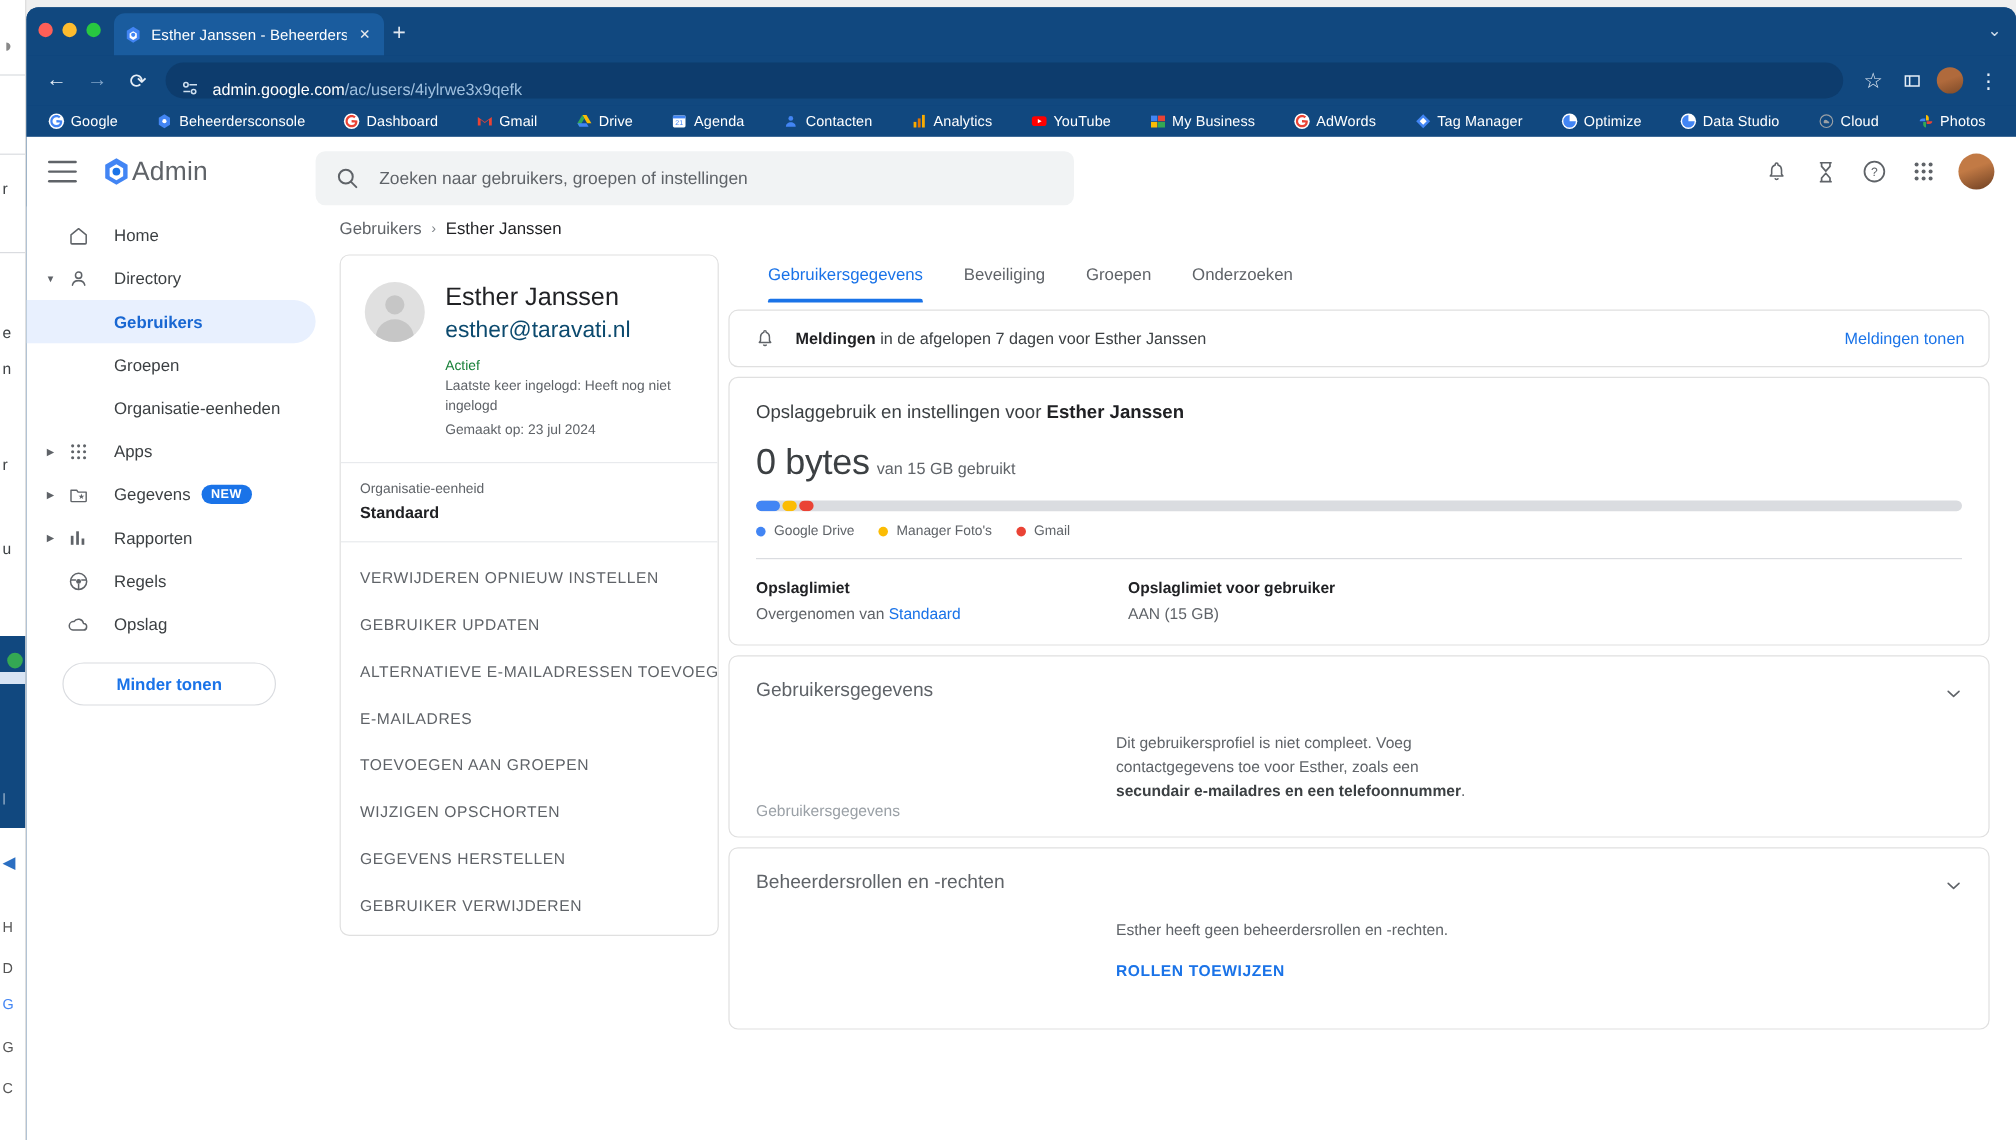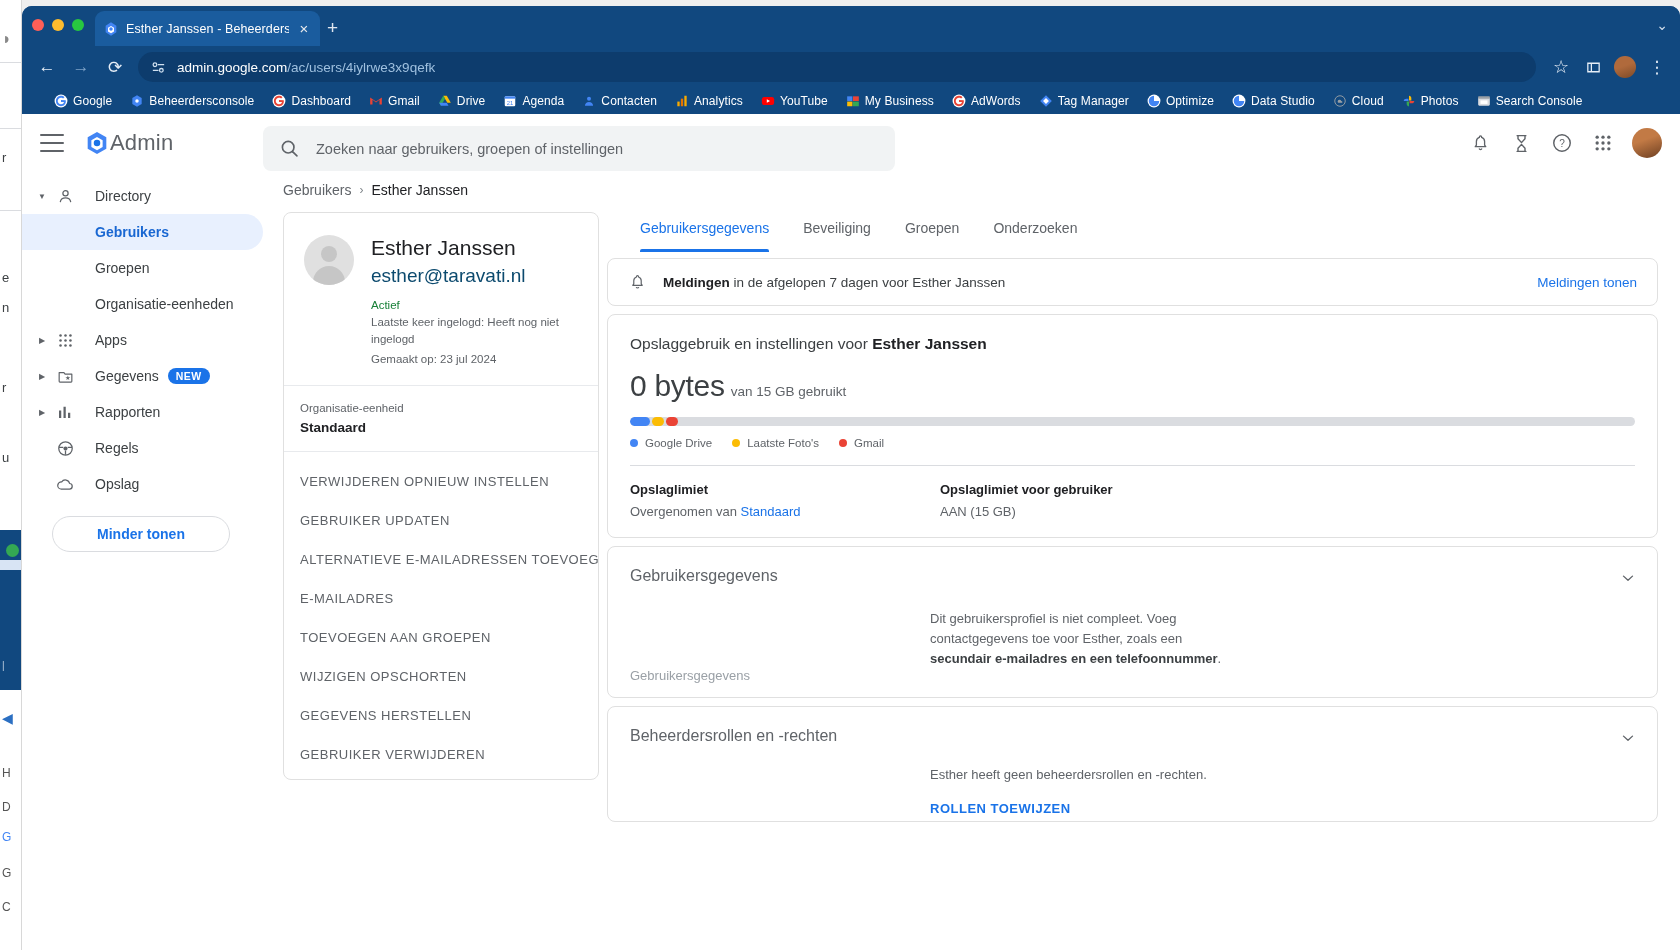--- a/index.html
+++ b/index.html
@@ -64,33 +64,33 @@
   
   #toolbar {
     height: 42px; background:#11487f;
     display:flex; align-items:center; padding: 0 10px; gap: 4px;
   }
   .navbtn { width:30px; height:30px; border-radius:50%; display:flex; align-items:center; justify-content:center; color:#e6eef7; font-size:17px; cursor:pointer; }
   .navbtn.disabled { color:#7fa3c8; }
   #omnibox {
     flex:1; height:30px; margin:0 8px 0 4px;
     background:#0d3c6d; border-radius:15px;
-    display:flex; align-items:center; padding: 0 12px; gap:10px;
+    display:flex; align-items:flex-end; padding: 0 12px; gap:10px;
   }
   .omni-icon { width:17px; height:17px; flex:0 0 17px; }
   .omni-url { font-size:13.5px; color:#fff; white-space:nowrap; overflow:hidden; }
   .omni-url .path { color:#9fc0df; }
   .toolbar-right { display:flex; align-items:center; gap:6px; }
   .ticon { width:26px; height:26px; display:flex; align-items:center; justify-content:center; color:#e6eef7; cursor:pointer; }
   .profilepic { width:22px; height:22px; border-radius:50%; overflow:hidden; display:block;}
 
   
   #bookmarks {
     height: 26px; background:#11487f;
-    display:flex; align-items:center; padding-left:24px; gap:2px;
+    display:flex; align-items:center; padding-left:10px; gap:16px;
     overflow:hidden;
   }
   .bm { display:flex; align-items:center; gap:5px; padding: 2px 8px; border-radius:4px; cursor:pointer; }
   .bm .bmi { width:14px; height:14px; flex:0 0 14px; display:block; }
   .bm .bml { font-size:12px; color:#fff; white-space:nowrap; letter-spacing:.1px;}
 
   
   #page { position:relative; height: 836px; background:#fff; overflow:hidden; }
 
   
@@ -478,20 +478,29 @@
                 <circle cx="19" cy="19" r="2"></circle>
             </svg>
           </div>
           <span class="avatar-img" style="background:linear-gradient(160deg,#c27a45 40%,#6d3f22);"></span>
         </div>
       </div>
 
       <div id="body">
 
         <div id="sidenav">
+          <div class="navitem">
+            <span class="arrow"></span>
+            <span class="navicon">
+              <svg width="19" height="19" viewBox="0 0 24 24">
+                  <path d="M4 11l8-6.5 8 6.5v8.5a1 1 0 01-1 1H5a1 1 0 01-1-1z" fill="none" stroke="#5f6368" stroke-width="1.6" stroke-linejoin="round"></path>
+                </svg>
+            </span>
+            <span class="navlabel">Home</span>
+          </div>
 
           <div class="navitem">
             <span class="arrow">▼</span>
             <span class="navicon">
               <svg width="19" height="19" viewBox="0 0 24 24">
                   <circle cx="12" cy="8" r="3.3" fill="none" stroke="#5f6368" stroke-width="1.6"></circle>
                   <path d="M5.5 18.5c.6-3.2 3.4-4.8 6.5-4.8s5.9 1.6 6.5 4.8" fill="none" stroke="#5f6368" stroke-width="1.6" stroke-linecap="round"></path>
                 </svg>
             </span>
             <span class="navlabel">Directory</span>
@@ -647,21 +656,21 @@
                   <i style="left:22px; width:12px; background:#fbbc04;"></i>
                   <i style="left:36px; width:12px; background:#ea4335;"></i>
                 </div>
                 <div class="legend">
                   <span class="li">
                       <i class="dot" style="background:#4285f4"></i>
                       <span>Google Drive</span>
                     </span>
                   <span class="li">
                       <i class="dot" style="background:#fbbc04"></i>
-                      <span>Laatste Foto's</span>
+                      <span>Manager Foto's</span>
                     </span>
                   <span class="li">
                       <i class="dot" style="background:#ea4335"></i>
                       <span>Gmail</span>
                     </span>
                 </div>
                 <div class="hr"></div>
                 <div class="limitrow">
                   <div class="limitcol">
                     <div class="limit-h">Opslaglimiet</div>
@@ -680,21 +689,21 @@
                   <svg width="18" height="18" viewBox="0 0 24 24">
                       <path d="M6 9.5L12 15l6-5.5" fill="none" stroke="#5f6368" stroke-width="1.8" stroke-linecap="round" stroke-linejoin="round"></path>
                     </svg>
                 </span>
                 <div class="sect-body">
                   <p><span>Dit gebruikersprofiel is niet compleet. Voeg contactgegevens toe voor Esther, zoals een </span><b>secundair e-mailadres en een telefoonnummer</b><span>.</span></p>
                 </div>
                 <div class="sect-footer" style="position:absolute;left:22px;bottom:14px;">Gebruikersgegevens</div>
               </div>
 
-              <div class="card sect-card" style="height:116px">
+              <div class="card sect-card" style="height:152px">
                 <div class="sect-title">Beheerdersrollen en -rechten</div>
                 <span class="sect-chevron">
                   <svg width="18" height="18" viewBox="0 0 24 24">
                       <path d="M6 9.5L12 15l6-5.5" fill="none" stroke="#5f6368" stroke-width="1.8" stroke-linecap="round" stroke-linejoin="round"></path>
                     </svg>
                 </span>
                 <div class="sect-body" style="margin-top:20px">
                   <p>Esther heeft geen beheerdersrollen en -rechten.</p>
                   <span class="sect-link">ROLLEN TOEWIJZEN</span>
                 </div>

